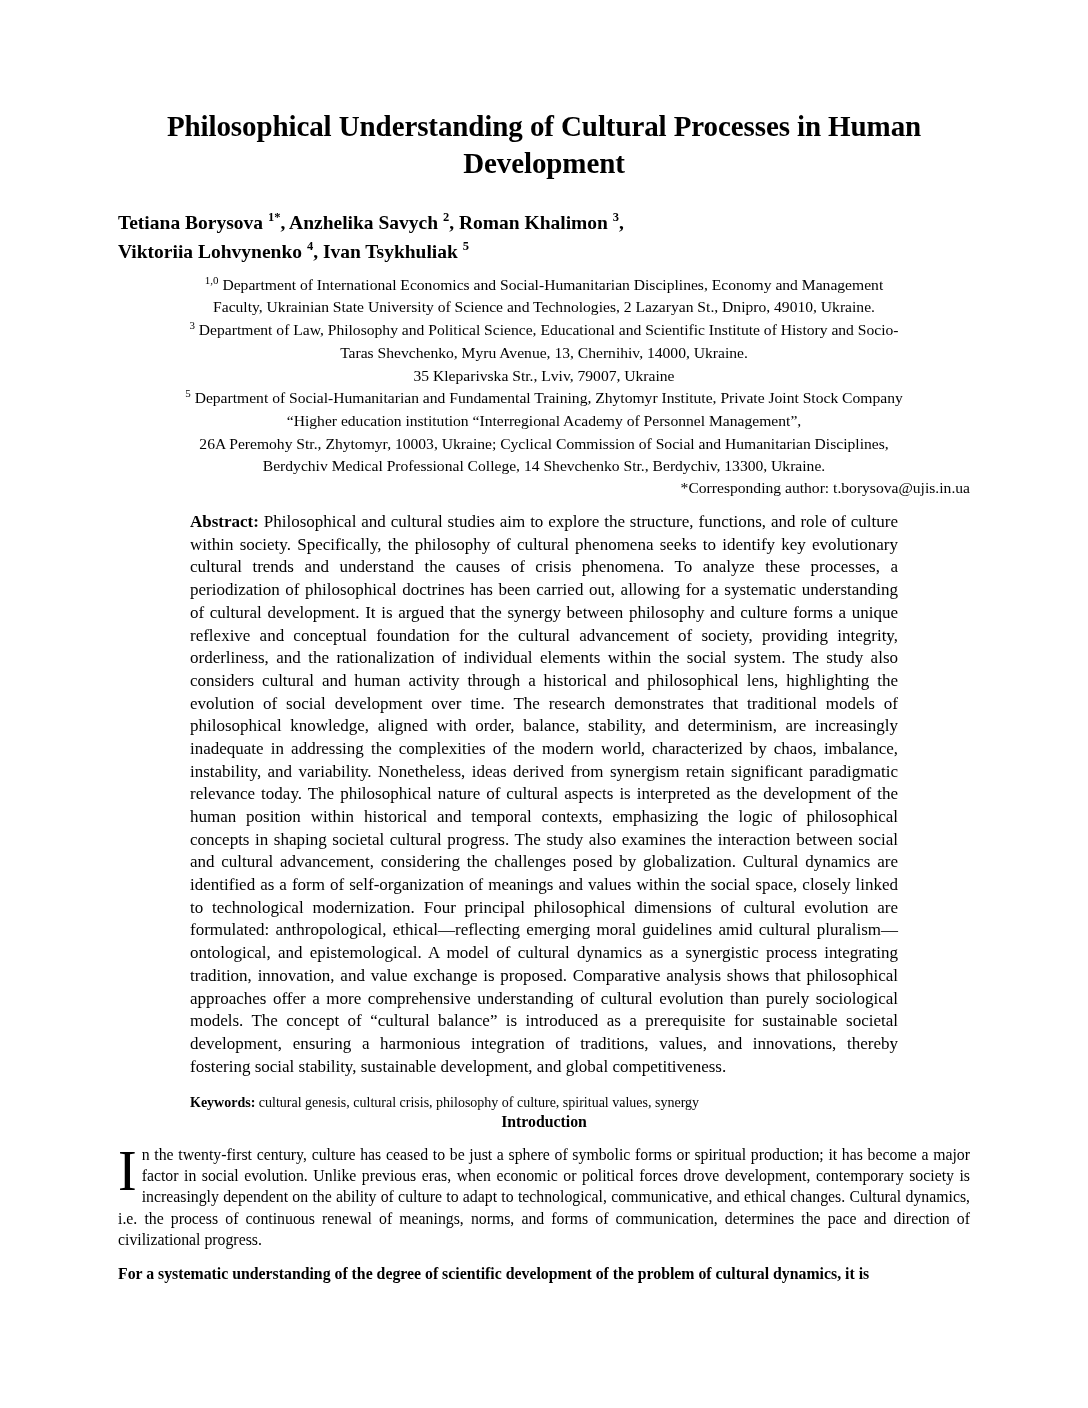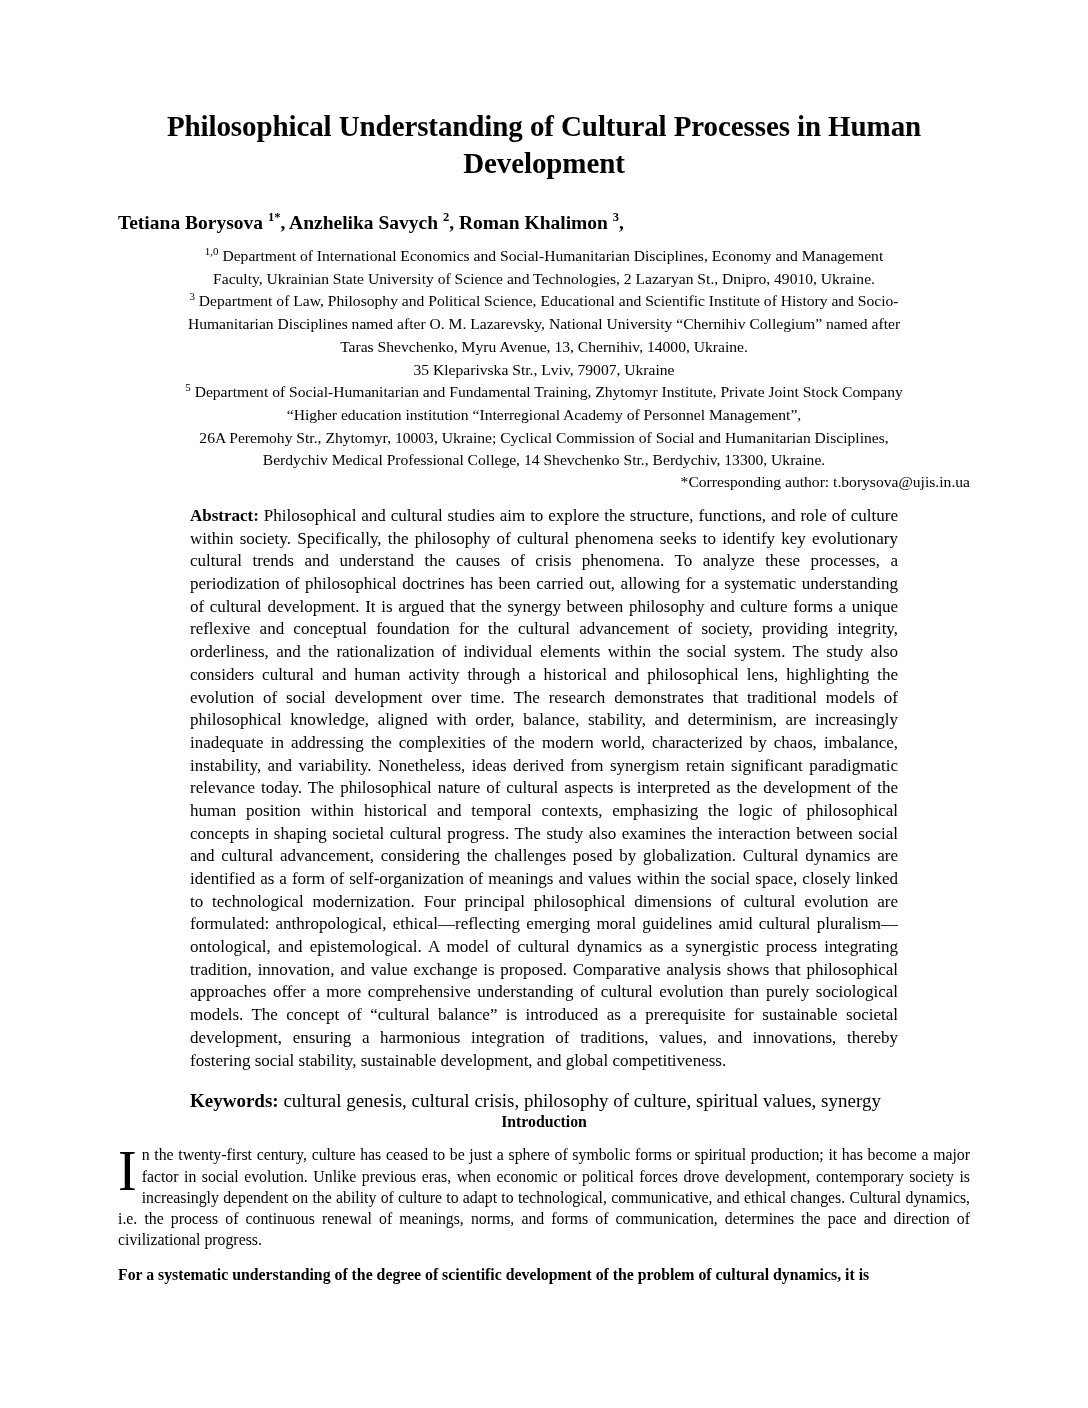--- a/index.html
+++ b/index.html
@@ -64,21 +64,21 @@
     text-align: justify;
     font-size: 17px;
     line-height: 1.335;
   }
   .abstract-block b {
     font-weight: bold;
   }
   .keywords {
     margin: 16px 72px 0 72px;
     text-align: left;
-    font-size: 19px;
+    font-size: 14px;
     line-height: 1.33;
   }
   .section-head {
     text-align: center;
     font-size: 15.8px;
     font-weight: bold;
   }
   .dropcap-para {
     position: relative;
     margin-top: 13px;
@@ -106,27 +106,29 @@
 <body>
 
 <div class="page">
 
   <div class="title">Philosophical Understanding of Cultural Processes in Human Development</div>
 
   <div class="authors">
     <div>
       <span>Tetiana Borysova </span><sup>1*</sup><span>, Anzhelika Savych </span><sup>2</sup><span>, Roman Khalimon </span><sup>3</sup><span>,</span>
     </div>
+    <div>
+      <span>Viktoriia Lohvynenko </span><sup>4</sup><span>, Ivan Tsykhuliak </span><sup>5</sup>
+    </div>
   </div>
 
   <div class="affiliations">
     <span class="line"><sup>1,0</sup><span> Department of International Economics and Social-Humanitarian Disciplines, Economy and Management</span></span>
     <span class="line"><sup></sup><span>Faculty, Ukrainian State University of Science and Technologies, 2 Lazaryan St., Dnipro, 49010, Ukraine.</span></span>
     <span class="line"><sup>3</sup><span> Department of Law, Philosophy and Political Science, Educational and Scientific Institute of History and Socio-</span></span>
-    <span class="line"><sup></sup><span>Humanitarian Disciplines named after O. M. Lazarevsky, National University “Chernihiv Collegium” named after</span></span>
     <span class="line"><sup></sup><span>Taras Shevchenko, Myru Avenue, 13, Chernihiv, 14000, Ukraine.</span></span>
     <span class="line"><sup></sup><span>35 Kleparivska Str., Lviv, 79007, Ukraine</span></span>
     <span class="line"><sup>5</sup><span> Department of Social-Humanitarian and Fundamental Training, Zhytomyr Institute, Private Joint Stock Company</span></span>
     <span class="line"><sup></sup><span>“Higher education institution “Interregional Academy of Personnel Management”,</span></span>
     <span class="line"><sup></sup><span>26A Peremohy Str., Zhytomyr, 10003, Ukraine; Cyclical Commission of Social and Humanitarian Disciplines,</span></span>
     <span class="line"><sup></sup><span>Berdychiv Medical Professional College, 14 Shevchenko Str., Berdychiv, 13300, Ukraine.</span></span>
   </div>
 
   <div class="corresponding">
     <span>*Corresponding author: t.borysova@ujis.in.ua</span>

